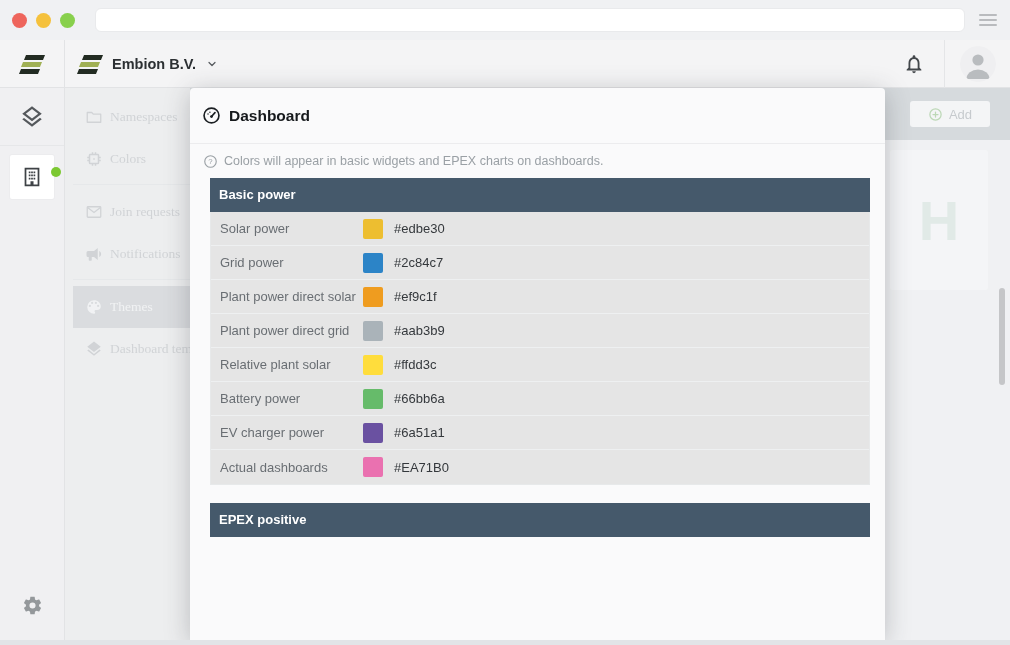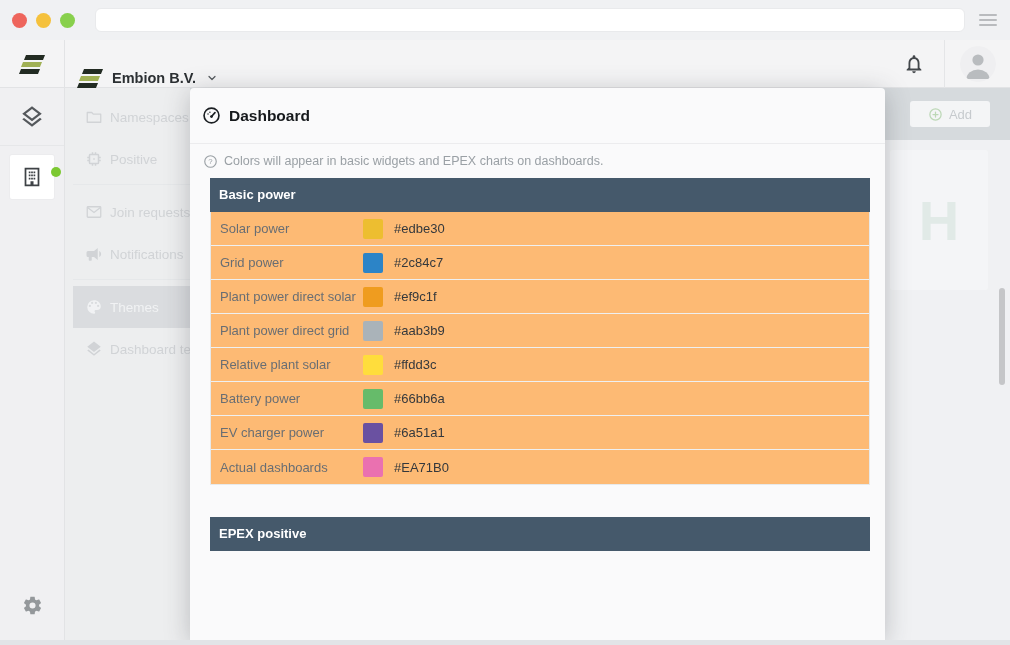--- a/index.html
+++ b/index.html
@@ -24,21 +24,21 @@
 
   
   .appheader { position:absolute; left:0; top:40px; width:1010px; height:48px;
     background:#f4f4f5; border-bottom:1px solid #e2e3e5; z-index:6; }
   .rail-head { position:absolute; left:0; top:0; width:65px; height:48px;
     border-right:1px solid #e2e3e5; display:flex; align-items:center; justify-content:center; }
   .logo { display:flex; flex-direction:column; gap:2px; }
   .logo i { display:block; width:19px; height:5px; transform:skewX(-22deg); }
   .logo i:nth-child(1){ margin-left:5px; }
   .logo i:nth-child(2){ margin-left:2px; }
-  .org { position:absolute; left:78px; top:14px; height:48px; display:flex; align-items:center; gap:10px; cursor:pointer; }
+  .org { position:absolute; left:78px; top:0; height:48px; display:flex; align-items:center; gap:10px; cursor:pointer; }
   .org-name { font-size:14.5px; font-weight:bold; color:#2c3033; }
   .hdr-bell { position:absolute; left:903px; top:13px; width:22px; height:22px; color:#43474b; cursor:pointer; }
   .hdr-vdiv { position:absolute; left:944px; top:0; height:48px; border-left:1px solid #e4e5e7; }
   .avatar { position:absolute; left:960px; top:46px; width:36px; height:36px; border-radius:50%;
     overflow:hidden; cursor:pointer; z-index:7; }
 
   
   .rail { position:absolute; left:0; top:88px; width:65px; height:552px;
     background:#f0f0f2; border-right:1px solid #e2e3e5; z-index:6; }
   .rail-item-layers { height:58px; display:flex; align-items:center; justify-content:center;
@@ -50,21 +50,21 @@
   .rail-gear { position:absolute; left:22px; bottom:24px; width:21px; height:21px; color:#94989b; cursor:pointer; }
 
   
   .dim-layer { position:absolute; left:65px; top:88px; width:945px; height:552px; z-index:1; }
   .dim-layer::after { content:""; position:absolute; inset:0;
     background:rgba(238,239,241,0.58); z-index:5; }
   .subnav { position:absolute; left:0; top:0; width:125px; height:100%; background:#ebeced; }
   .nav-item { position:absolute; left:0; width:240px; height:42px; display:flex; align-items:center;
     color:#a9acb0; cursor:pointer; }
   .nav-item .nicon { position:absolute; left:20px; width:18px; height:18px; }
-  .nav-item .nlabel { position:absolute; left:45px; font-size:13.5px; white-space:nowrap; }
+  .nav-item .nlabel { position:absolute; left:45px; font-size:13.5px; white-space:nowrap;font-family:Liberation Serif, serif; }
   .nav-sep { position:absolute; left:8px; width:232px; border-top:1px solid #dcdee0; }
   .nav-item.selected { left:8px; width:232px; background:#bfc2c6; color:#f5f6f7; }
   .nav-item.selected .nicon { left:12px; }
   .nav-item.selected .nlabel { left:37px; }
 
   .bg-toolbar { position:absolute; left:125px; top:0; right:0; height:52px; background:#b6bdc2; }
   .add-btn { position:absolute; right:20px; top:13px; width:80px; height:26px; background:#fcfcfd;
     border:none; border-radius:3px; display:flex; align-items:center; justify-content:center; gap:6px;
     font-size:13px; color:#90979c; cursor:pointer; font-family:inherit; }
   .bg-content { position:absolute; left:125px; top:52px; right:0; bottom:0; background:#f3f4f6; }
@@ -82,25 +82,25 @@
     box-shadow:0 4px 26px rgba(50,55,62,0.28); overflow:hidden; }
   .modal-title { height:56px; display:flex; align-items:center; padding:0 20px 0 12px;
     border-bottom:1px solid #ececee; }
   .modal-title .mt-icon { width:19px; height:19px; color:#1b1f23; margin-right:8px; }
   .modal-title .mt-text { font-size:15.5px; font-weight:bold; color:#16191c; }
   .modal-desc { height:34px; display:flex; align-items:center; padding:0 20px 0 13px; gap:6px;
     color:#9aa0a5; font-size:12.5px; }
   .modal-desc .help-icon { width:15px; height:15px; flex:0 0 auto; }
 
   .tbl { margin:0 15px 0 20px; width:660px; }
-  .tbl + .tbl { margin-top:32px; }
+  .tbl + .tbl { margin-top:18px; }
   .thead { height:34px; line-height:34px; padding-left:9px; background:#45596b;
     color:#ffffff; font-size:13px; font-weight:bold; }
   .tbody { border:1px solid #e7e9ea; border-top:none; background:#fff; }
-  .trow { display:flex; align-items:center; height:34px; background:#fdba74;
+  .trow { display:flex; align-items:center; height:34px; background:#e5e5e5;
     border-bottom:1px solid #eef0f1; cursor:pointer; }
   .trow:last-child { border-bottom:none; }
   .rlabel { width:152px; padding-left:9px; font-size:13px; color:#696e73; }
   .swatch { width:20px; height:20px; border-radius:2px; flex:0 0 auto; }
   .rhex { margin-left:11px; font-size:13px; color:#34383c; }
 
   .bottom-strip { position:absolute; left:0; top:640px; width:1010px; height:5px;
     background:#e2e4e7; z-index:20; }
 </style>
 </head>
@@ -180,21 +180,21 @@
   <div class="nav-item" style="top:8px">
     <svg class="nicon" viewBox="0 0 24 24">
         <path fill="none" stroke="currentColor" stroke-width="1.7" stroke-linejoin="round" d="M3 6h6l2 2.2h10V19H3z"></path>
       </svg>
     <span class="nlabel">Namespaces</span>
   </div>
   <div class="nav-item" style="top:50px">
     <svg class="nicon" viewBox="0 0 24 24">
         <path fill="currentColor" d="M17,17H7V7H17M21,11V9H19V7C19,5.89 18.1,5 17,5H15V3H13V5H11V3H9V5H7C5.89,5 5,5.89 5,7V9H3V11H5V13H3V15H5V17A2,2 0 0,0 7,19H9V21H11V19H13V21H15V19H17A2,2 0 0,0 19,17V15H21V13H19V11M13,13H11V11H13"></path>
       </svg>
-    <span class="nlabel">Positive</span>
+    <span class="nlabel">Colors</span>
   </div>
   <div class="nav-sep" style="top:96px"></div>
   <div class="nav-item" style="top:103px">
     <svg class="nicon" viewBox="0 0 24 24">
         <rect x="3" y="5" width="18" height="14" rx="1" fill="none" stroke="currentColor" stroke-width="1.7"></rect>
         <path d="M3.5 6l8.5 6.6L20.5 6" fill="none" stroke="currentColor" stroke-width="1.7"></path>
       </svg>
     <span class="nlabel">Join requests</span>
   </div>
   <div class="nav-item" style="top:145px">

